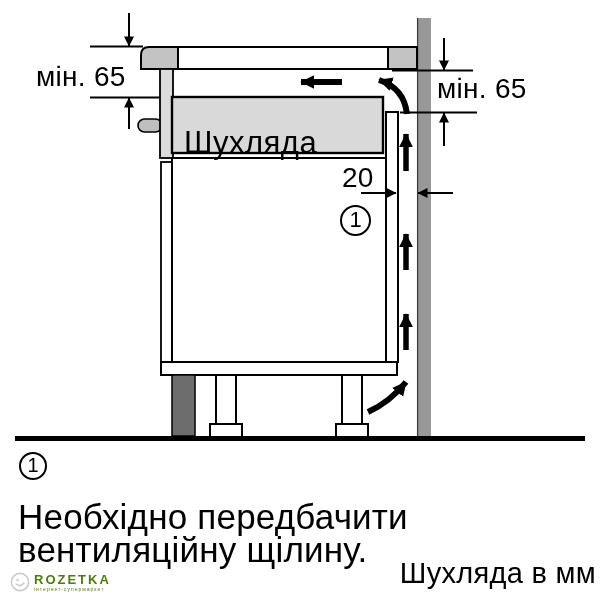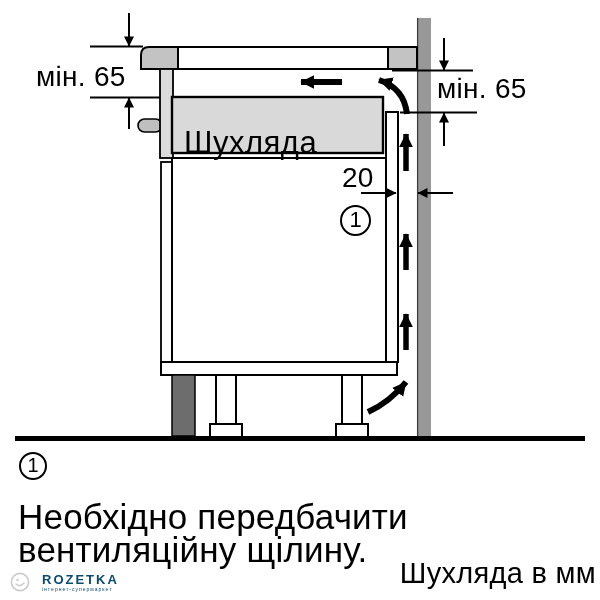--- a/index.html
+++ b/index.html
@@ -13,22 +13,22 @@
   .drawer-lbl{font-size:31px;letter-spacing:0.5px;margin-top:16px;}
   .callout{
     position:absolute;border:2.4px solid #000;border-radius:50%;
     background:#fff;text-align:center;box-sizing:border-box;
   }
   .callout.diagram{left:340px;top:205px;width:31px;height:31px;font-size:22px;line-height:26px;}
   .callout.note{left:19px;top:452px;width:28px;height:28px;border-width:2.2px;font-size:20px;line-height:23px;}
   .note-line{font-size:35px;letter-spacing:0.2px;margin-top:16px;}
   .units{font-size:29px;right:4px;top:558px;}
   .watermark{
-    position:absolute;left:10px;top:572px;display:flex;align-items:center;gap:12px;
-    color:#0c4a6e;
+    position:absolute;left:10px;top:572px;display:flex;align-items:center;gap:4px;
+    color:#4d7c0f;
   }
   .wm-text{display:flex;flex-direction:column;line-height:1;}
   .wm-brand{font-size:13px;font-weight:bold;letter-spacing:2px;}
   .wm-tag{font-size:5px;letter-spacing:1px;margin-top:1px;}
 </style>
 </head>
 <body>
 
 <div id="stage">
 

